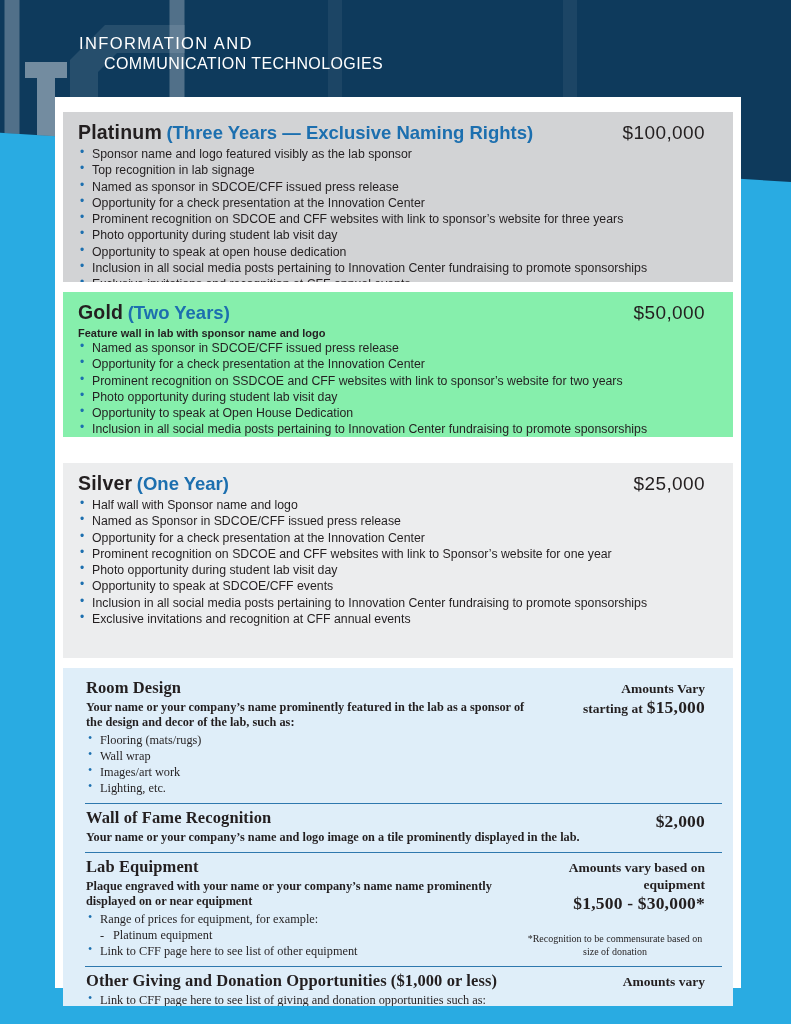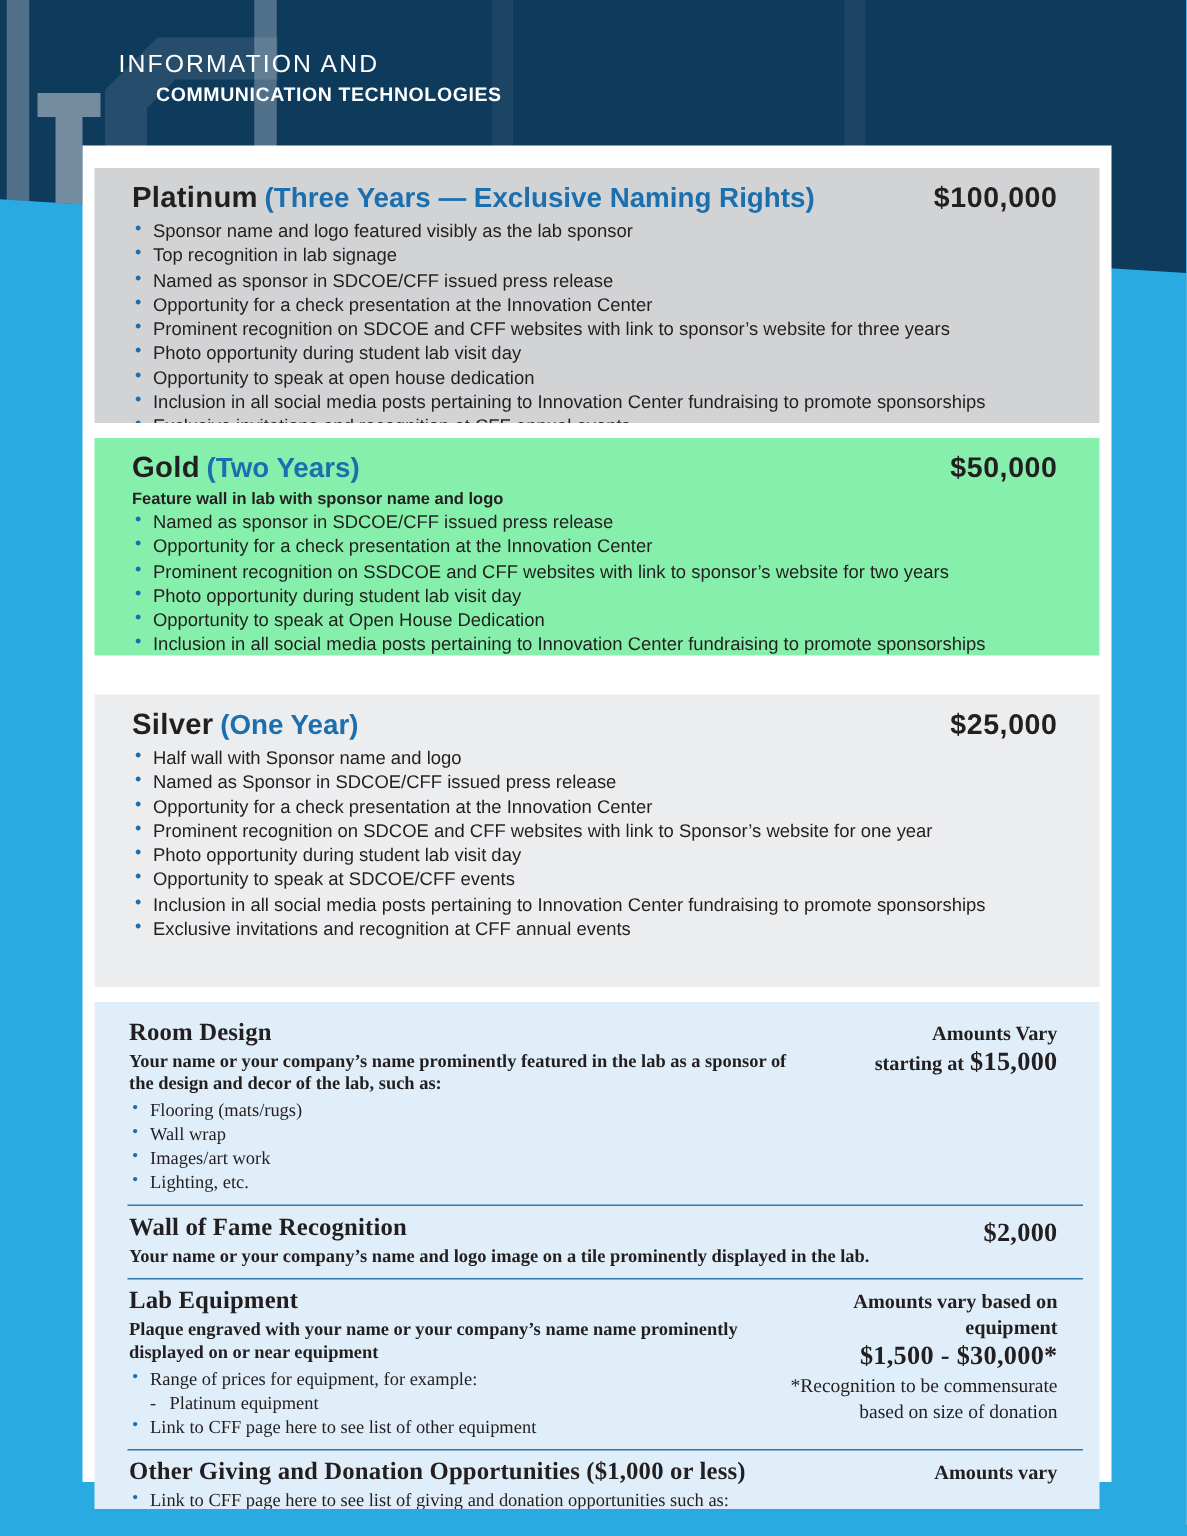--- a/index.html
+++ b/index.html
@@ -3,31 +3,31 @@
 <meta charset="utf-8">
 <style>
   html,body{margin:0;padding:0;background:#29ABE2;}
   .page{position:relative;width:791px;height:1024px;background:#29ABE2;overflow:hidden;
         font-family:"Liberation Sans",sans-serif;color:#231F20;}
   
   .navy-band{position:absolute;top:0;left:0;width:791px;height:182px;background:#0E3A5C;
              clip-path:polygon(0 0,100% 0,100% 100%,0 73%);}
   .header-titles{position:absolute;left:79px;top:34px;color:#ffffff;z-index:3;}
   .ht1{font-size:16.5px;font-weight:400;letter-spacing:1.4px;}
-  .ht2{font-size:13px;font-weight:700;letter-spacing:0.4px;margin-left:25px;margin-top:2px;}
+  .ht2{font-size:16px;font-weight:400;letter-spacing:0.4px;margin-left:25px;margin-top:2px;}
   
   .card{position:absolute;left:55px;top:97px;width:686px;height:891px;background:#ffffff;z-index:2;}
-  .tier{box-sizing:border-box;margin:0 8px;padding:9px 28px 0 25px;overflow:hidden;}
+  .tier{box-sizing:border-box;margin:0 8px;padding:9px 28px 0 15px;overflow:hidden;}
   .tier-platinum{margin-top:15px;height:170px;background:#D2D3D5;}
   .tier-gold{margin-top:10px;height:145px;background:#86efac;}
   .tier-silver{margin-top:26px;height:195px;background:#ECEDEE;}
   .tier-head{display:flex;justify-content:space-between;align-items:baseline;margin-bottom:3px;}
   .tier-name{font-size:19.5px;font-weight:700;letter-spacing:0.2px;}
   .tier-qual{font-size:18.5px;font-weight:700;color:#1C6FAF;}
-  .tier-price{font-size:19px;font-weight:700;letter-spacing:0.4px;white-space:nowrap;}
+  .tier-price{font-size:19px;font-weight:400;letter-spacing:0.4px;white-space:nowrap;}
   .tier-sub{font-size:11px;font-weight:700;margin:0 0 2px 0;}
   ul.bullets{list-style:none;margin:0;padding:0;}
   .bullets li{position:relative;padding-left:14px;font-size:12.3px;line-height:1.16;
               margin-bottom:2px;color:#231F20;}
   .bullets li::before{content:"•";position:absolute;left:2px;top:-1px;color:#1C6FAF;font-size:12px;}
   .bullets li.sub{padding-left:27px;}
   .bullets li.sub::before{content:"-";left:14px;top:0;color:#231F20;font-size:12.3px;}
   
   .opps{box-sizing:border-box;margin:10px 8px 0;height:338px;background:#DFEEF9;
         padding:10px 0 8px;overflow:hidden;font-family:Liberation Serif, serif;}
@@ -35,21 +35,21 @@
   .opp-main{flex:1;min-width:0;}
   .opp h3{margin:0 0 2px;font-size:16.5px;font-weight:700;letter-spacing:0.1px;}
   .opp .desc{margin:0 0 2px;font-size:12.3px;font-weight:700;line-height:1.25;}
   .desc-narrow{max-width:448px;}
   .desc-med{max-width:432px;}
   .opp-price{width:180px;flex-shrink:0;text-align:right;padding-top:3px;}
   .amt-label{font-size:13.5px;font-weight:700;line-height:1.22;}
   .amt-line{white-space:nowrap;}
   .amt-prefix{font-size:13.5px;font-weight:700;}
   .amt-big{font-size:17.5px;font-weight:700;letter-spacing:0.2px;text-align:right;}
-  .amt-note{font-size:13px;line-height:1.3;margin-top:2px;color:#231F20;}
+  .amt-note{font-size:10px;line-height:1.3;margin-top:18px;color:#231F20;text-align:center;}
   .opp-price-sm{width:110px;flex-shrink:0;text-align:right;padding-top:3px;}
   .opp-div{border:none;border-top:1.5px solid #2E78AE;margin:5px 11px 4px 22px;}
   .head-row{display:flex;justify-content:space-between;align-items:baseline;}
   
   .navy-band svg{position:absolute;top:0;left:0;}
 </style>
 </head>
 <body>
 
 <div class="page">

